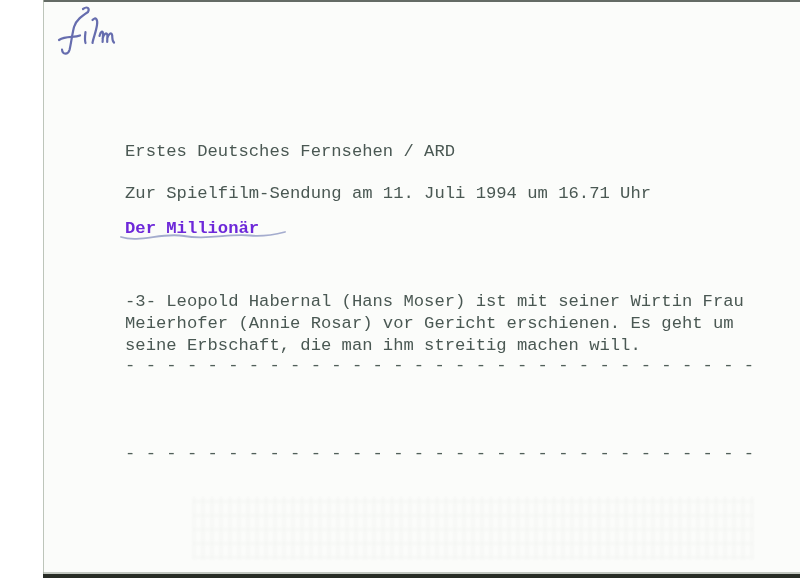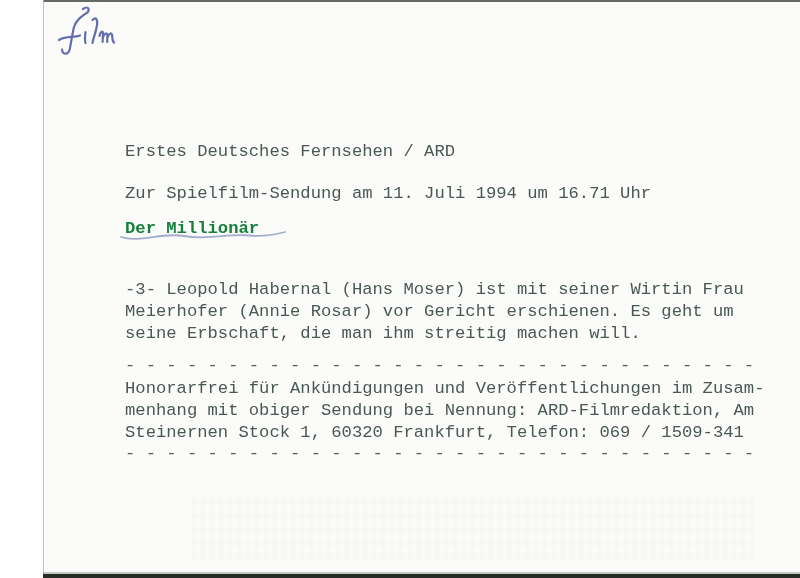--- a/index.html
+++ b/index.html
@@ -30,23 +30,23 @@
   .line, .block {
     position: absolute;
     left: 82px;
     font-size: 17.2px;
     line-height: 22px;
     letter-spacing: 0;
     white-space: pre-line;
   }
   .broadcaster { top: 141px; }
   .schedule    { top: 183px; }
-  .film-title  { top: 218px; font-weight: 700; color: #15803d; }
+  .film-title  { top: 218px; font-weight: 700; color: #6d28d9; }
   .country     { top: 241px; }
-  .synopsis    { top: 279px; }
+  .synopsis    { top: 291px; }
   .separator   { color: #51605a; }
   .sep-top     { top: 355px; }
   .notice      { top: 378px; }
   .sep-bottom  { top: 443px; }
 
   .handwriting { position: absolute; left: 6px; top: 2px; }
   .title-underline { position: absolute; left: 75px; top: 229px; }
 
   
   .ghost {
@@ -88,22 +88,19 @@
     <path d="M3 8 C22 14 44 3 66 7 C90 11.5 112 4 132 6.5 C146 8 157 5.5 167 3" fill="none" stroke="#9aa3c9" stroke-width="1.8" stroke-linecap="round" opacity="0.9"></path>
   </svg>
 
 
   <div class="block synopsis">-3- Leopold Habernal (Hans Moser) ist mit seiner Wirtin Frau
 Meierhofer (Annie Rosar) vor Gericht erschienen. Es geht um
 seine Erbschaft, die man ihm streitig machen will.</div>
 
   <div class="line separator sep-top">- - - - - - - - - - - - - - - - - - - - - - - - - - - - - - -</div>
 
-  <div class="block notice">Honorarfrei für Ankündigungen und Veröffentlichungen im Zusam-
-menhang mit obiger Sendung bei Nennung: ARD-Filmredaktion, Am
-Steinernen Stock 1, 60320 Frankfurt, Telefon: 069 / 1509-341</div>
 
   <div class="line separator sep-bottom">- - - - - - - - - - - - - - - - - - - - - - - - - - - - - - -</div>
 
   <div class="ghost"></div>
 
   <div class="edge-bottom"></div>
 </div>
 
 </body></html>

